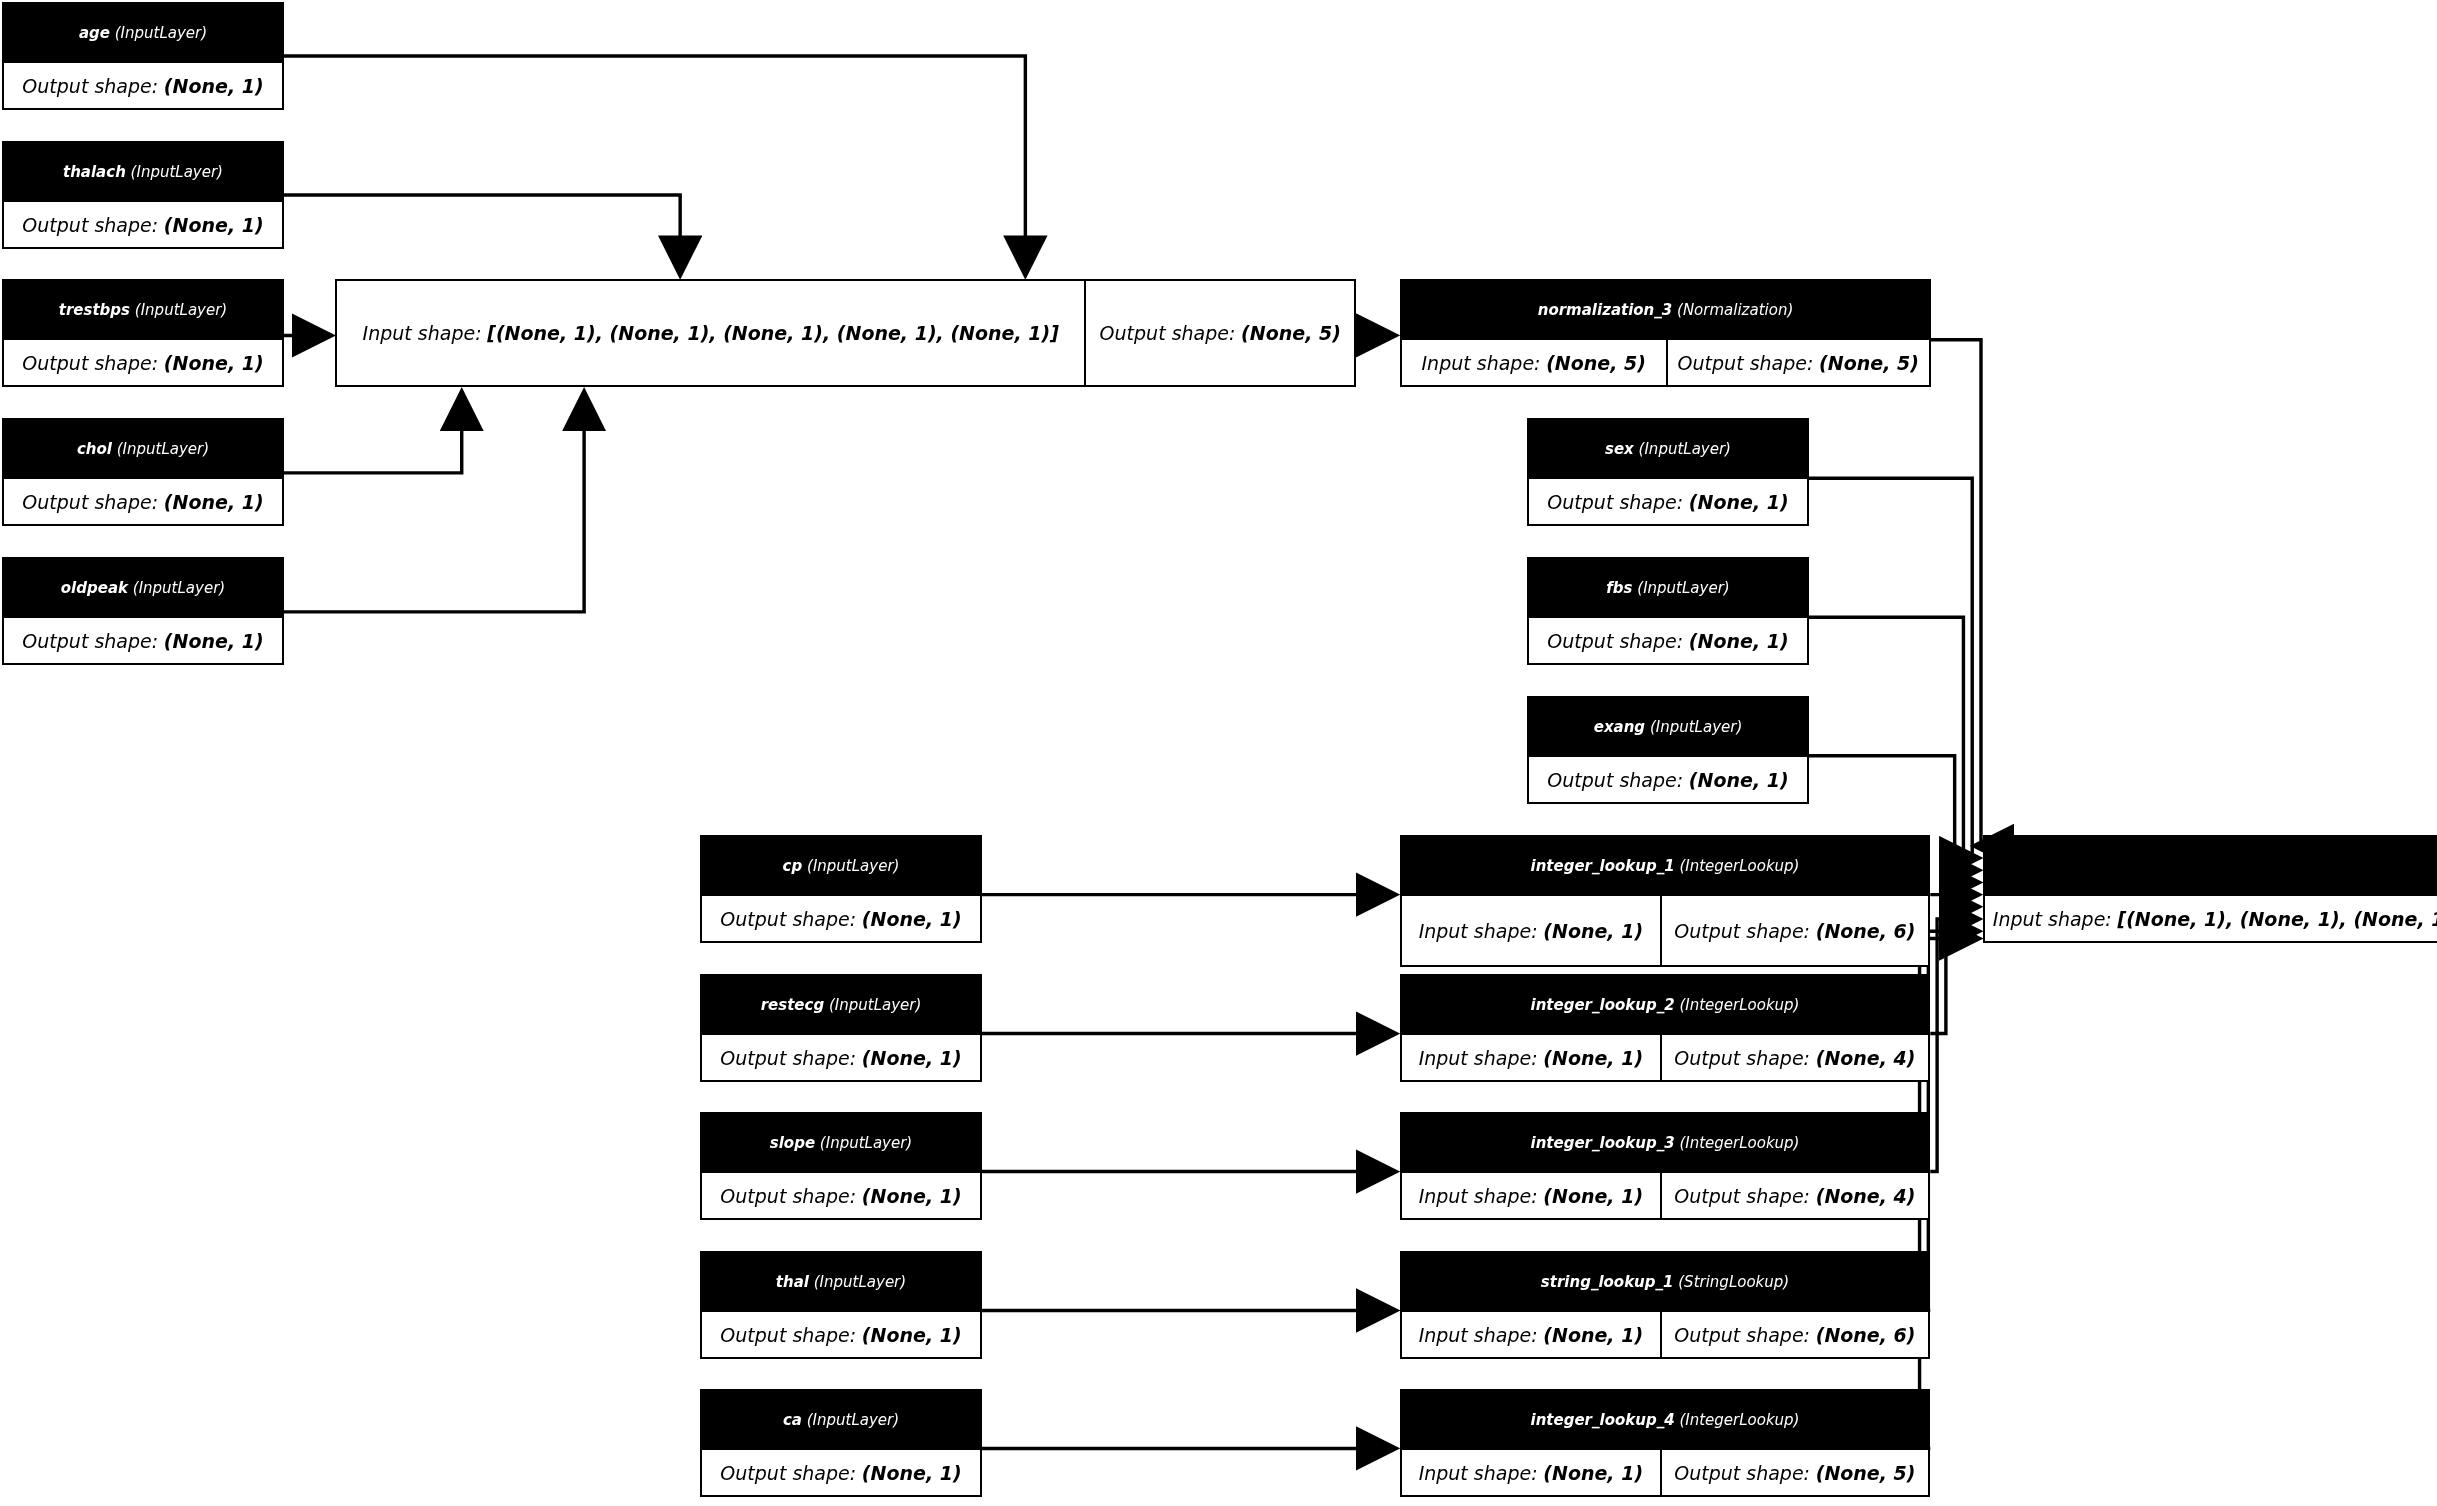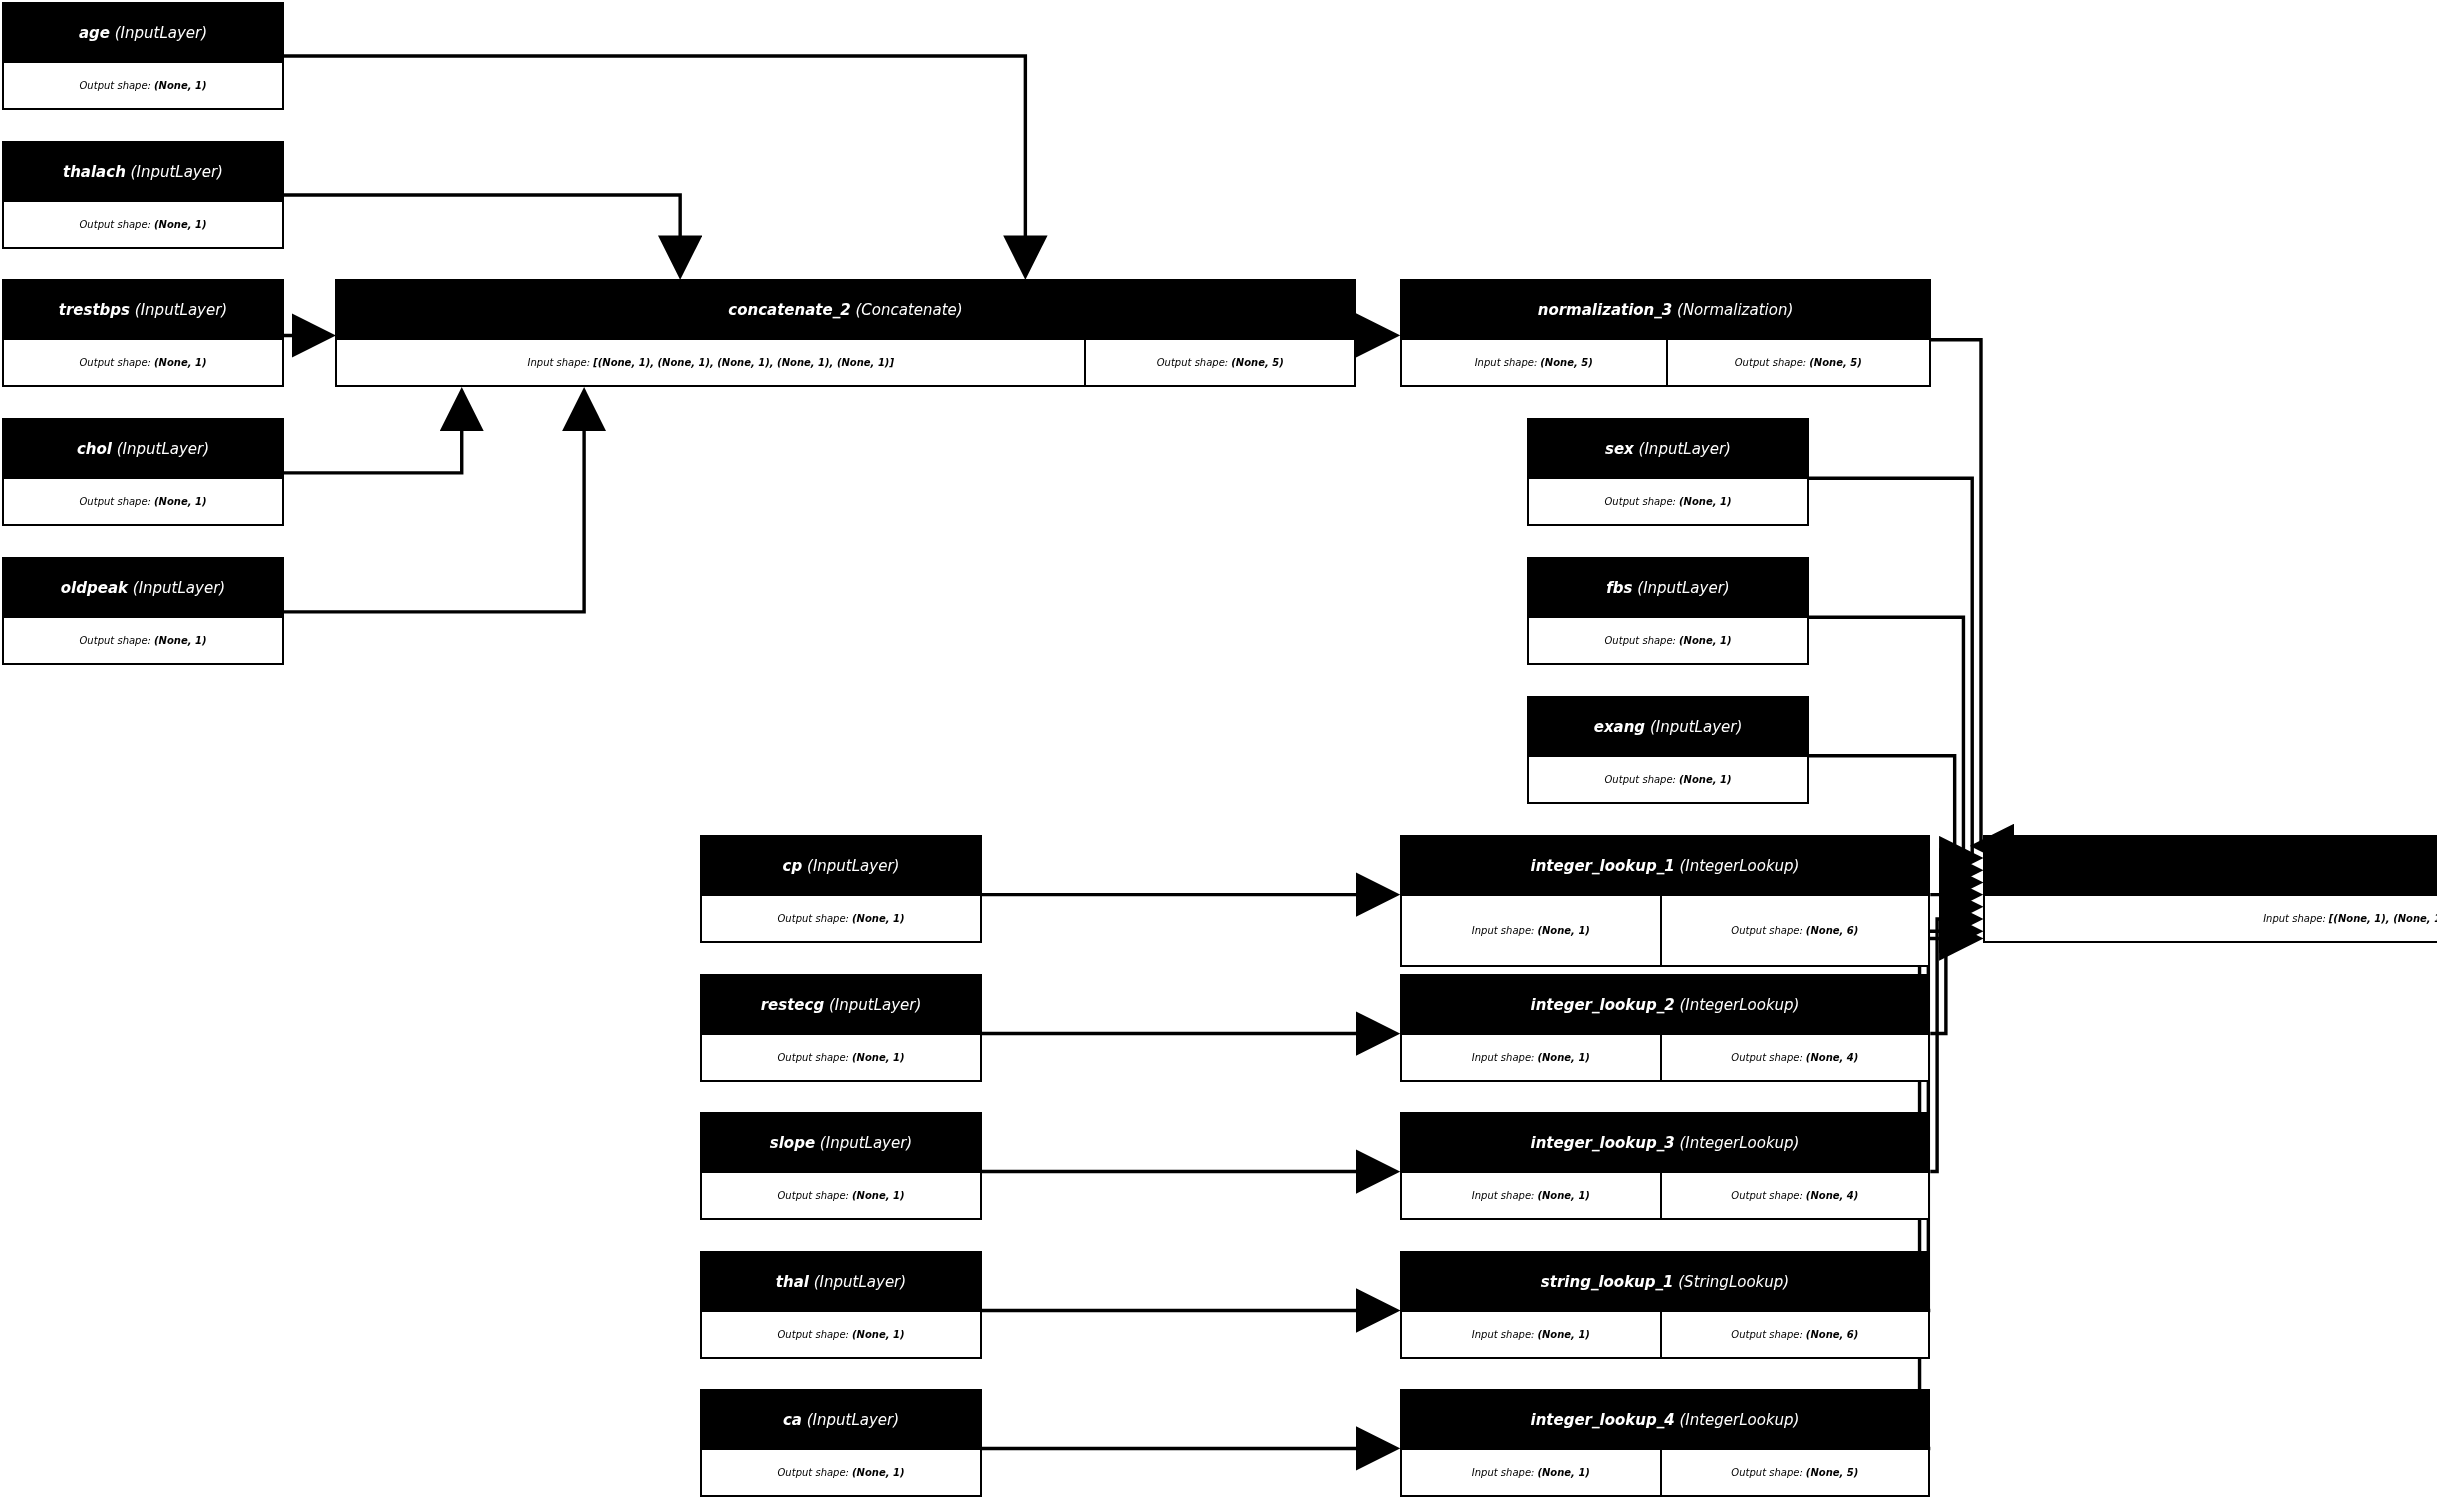--- a/index.html
+++ b/index.html
@@ -78,21 +78,21 @@
     font-weight: normal;
   }
   .cell .val {
     font-weight: bold;
   }
   .cell .gap {
     display: inline-block;
     width: 0.3em;
   }
   .t-md  { font-size: 15px; }
-  .b-md  { font-size: 10px; }
+  .b-md  { font-size: 19px; }
 </style>
 </head>
 <body>
 
 <div id="canvas">
 
   <svg id="edges" viewBox="0 0 7119 3089" preserveAspectRatio="none">
     <defs>
       <marker id="ah" markerWidth="13" markerHeight="13" refX="11" refY="6.5" orient="auto" markerUnits="strokeWidth">
         <path d="M0,0 L13,6.5 L0,13 z" fill="#000000"></path>
@@ -203,25 +203,20 @@
         </div>
         <div class="node-body b-md">
           <div class="cell">
             <span class="lbl">Output shape:</span>
             <span class="gap"></span>
             <span class="val">(None, 1)</span>
           </div>
         </div>
       </div>
       <div class="node" style="left: 335px; top: 279px; width: 1021px; height: 108px;">
-        <div class="node-title t-md" style="height: 59px; flex: 0 0 59px;">
-          <span class="nm">concatenate_2</span>
-          <span class="sp"></span>
-          <span class="ty">(Concatenate)</span>
-        </div>
         <div class="node-body b-md">
           <div class="cell" style="flex: 0 0 73.5%;">
             <span class="lbl">Input shape:</span>
             <span class="gap"></span>
             <span class="val">[(None, 1), (None, 1), (None, 1), (None, 1), (None, 1)]</span>
           </div>
           <div class="cell">
             <span class="lbl">Output shape:</span>
             <span class="gap"></span>
             <span class="val">(None, 5)</span>

